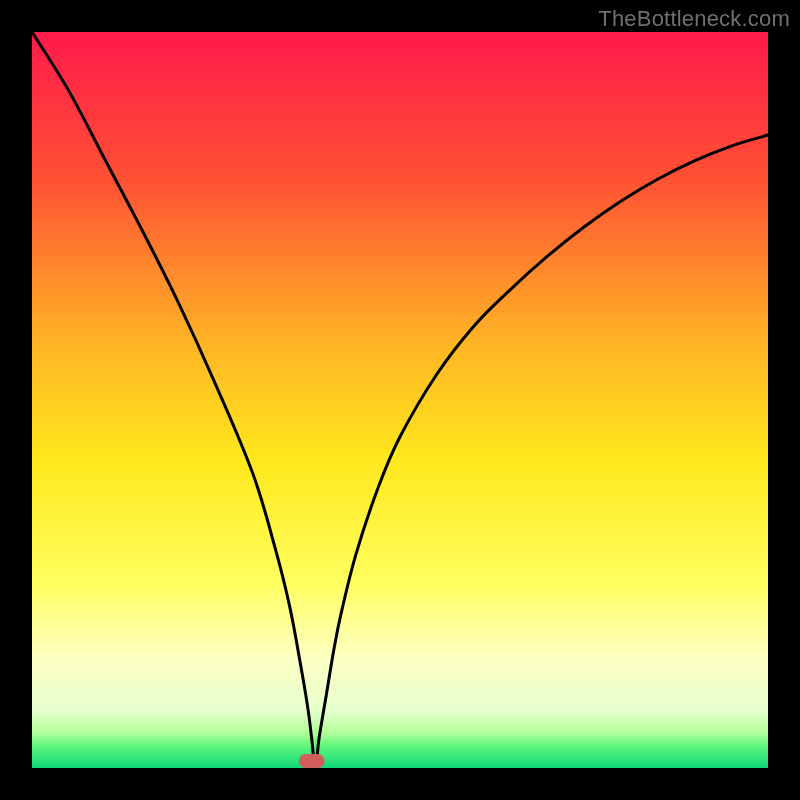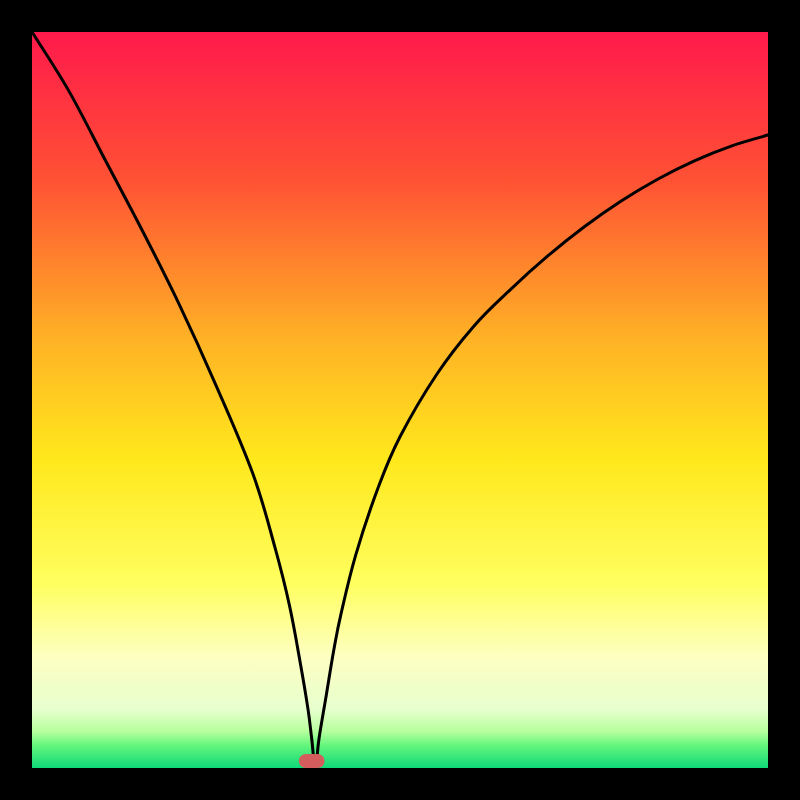--- a/index.html
+++ b/index.html
@@ -49,20 +49,21 @@
     font-size: 22px;
     font-weight: 500;
     letter-spacing: 0.2px;
     font-family: Arial, Helvetica, sans-serif;
   }
 </style>
 </head>
 <body>
 
 <div class="frame">
+  <div class="watermark">TheBottleneck.com</div>
   <div class="plot-area">
     <svg class="gradient-bg" viewBox="0 0 736 736" preserveAspectRatio="none">
       <defs>
         <linearGradient id="bg-grad" x1="0" y1="0" x2="0" y2="1">
             <stop offset="0%" stop-color="#ff1a4b"></stop>
             <stop offset="20%" stop-color="#ff5134"></stop>
             <stop offset="42%" stop-color="#ffb325"></stop>
             <stop offset="58%" stop-color="#ffe81c"></stop>
             <stop offset="75%" stop-color="#ffff60"></stop>
             <stop offset="85%" stop-color="#fdffc2"></stop>

